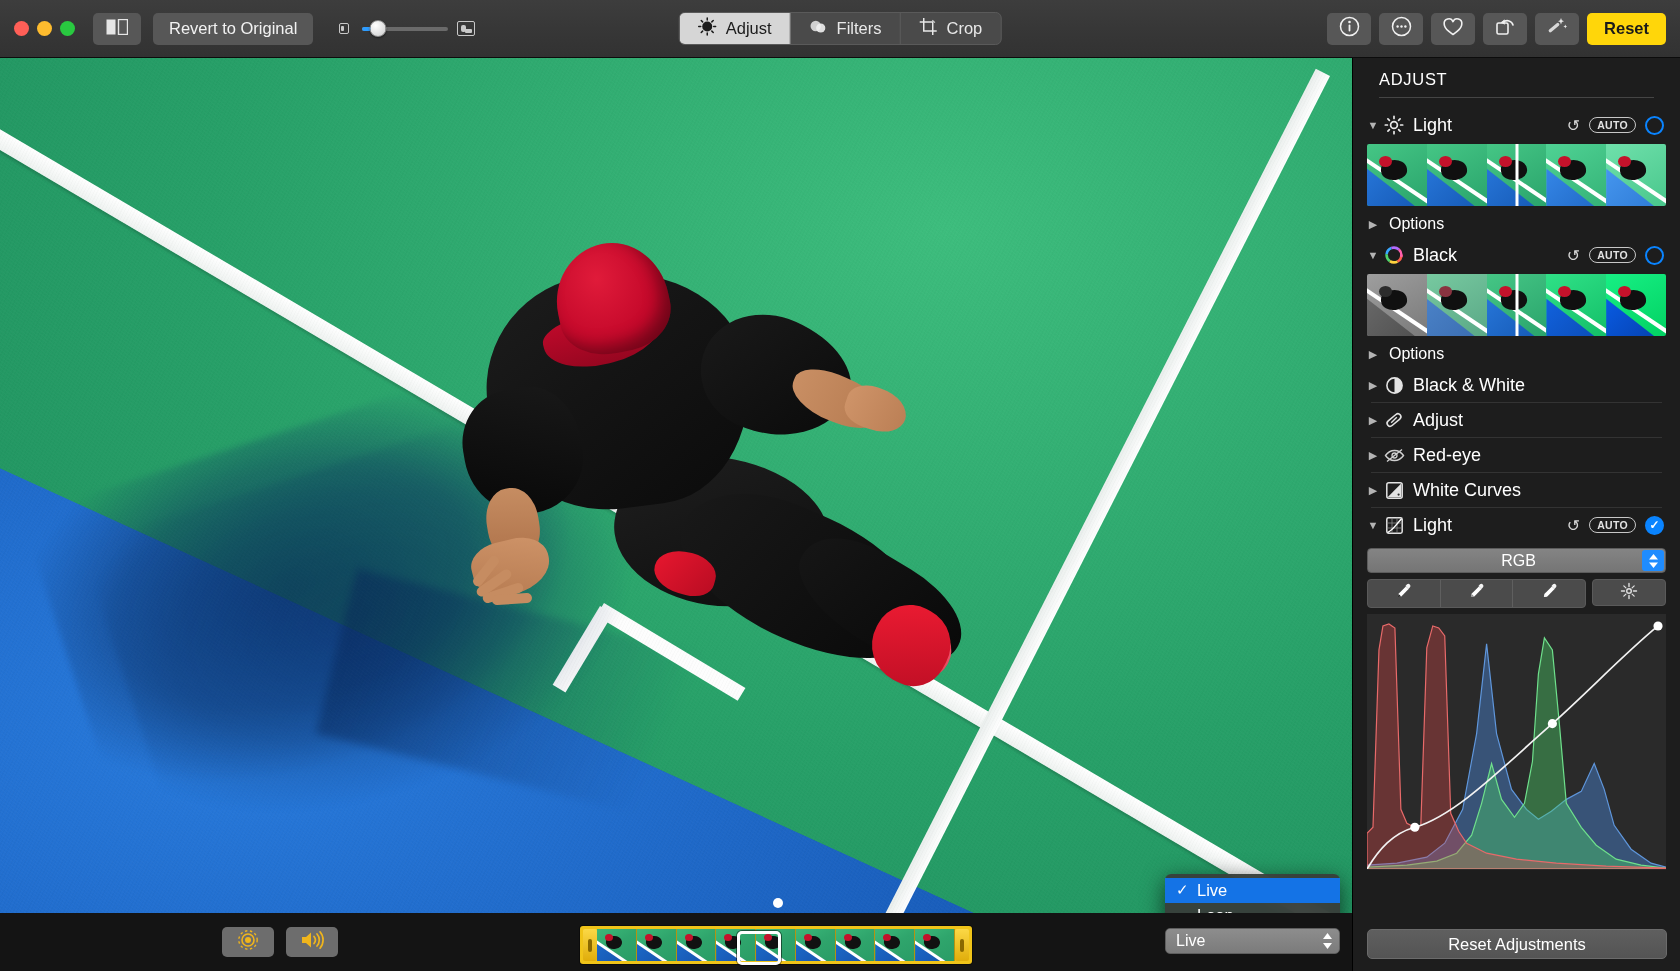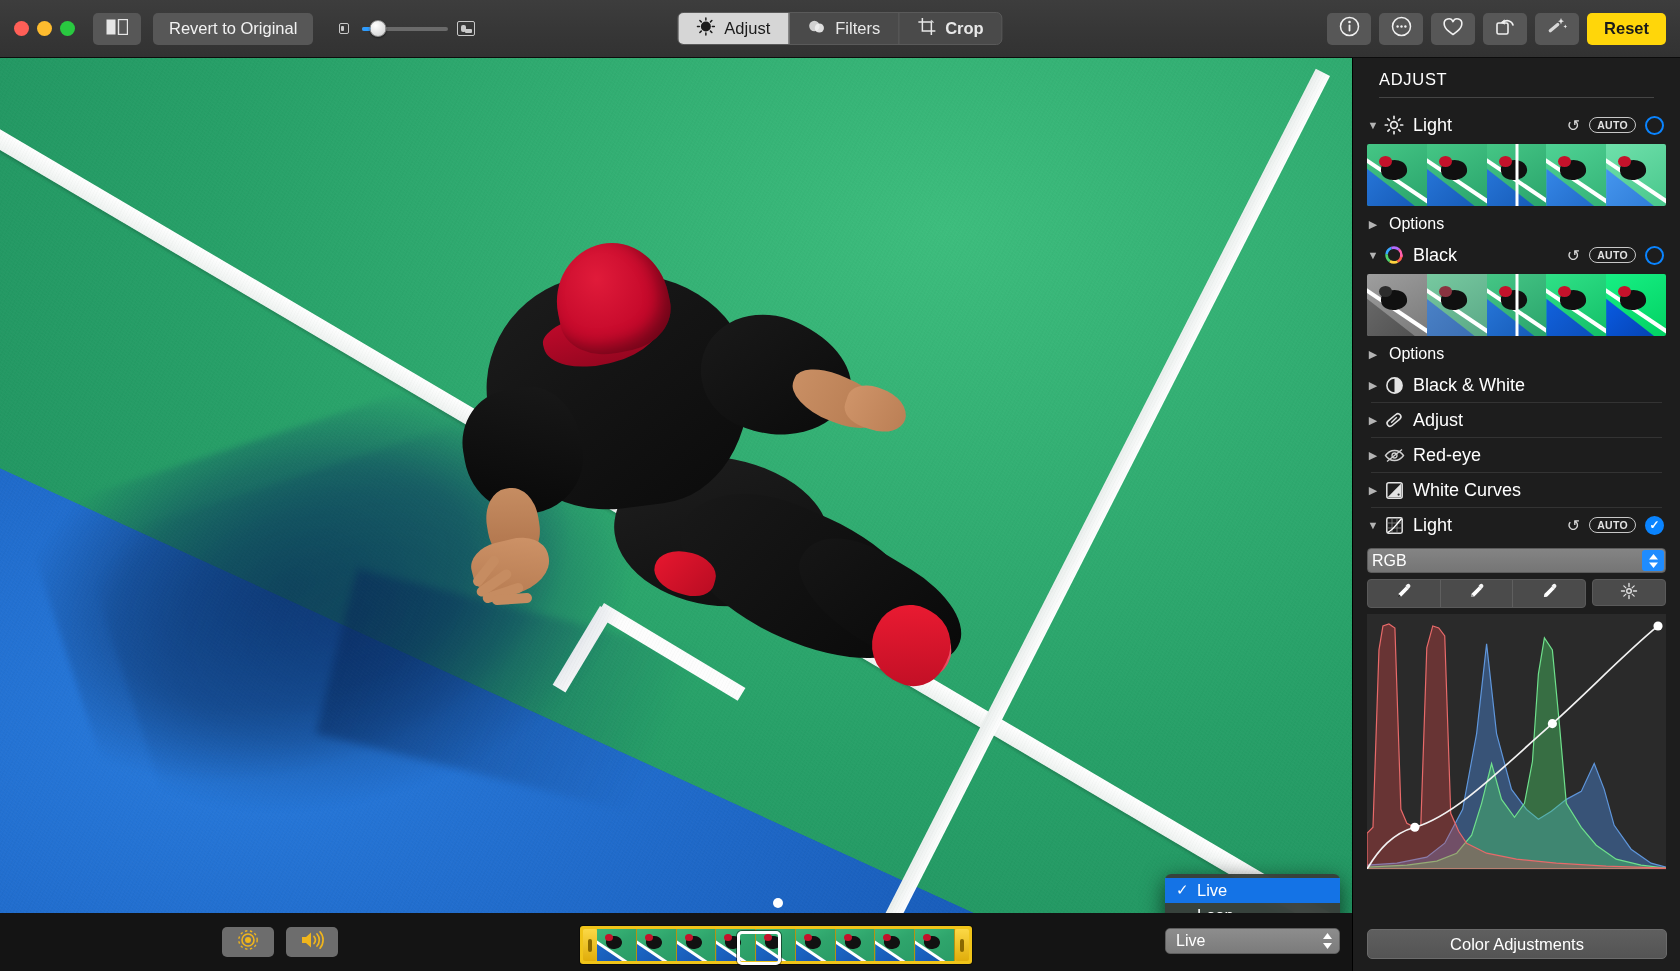--- a/index.html
+++ b/index.html
@@ -85,21 +85,21 @@
     display: flex; background: #4a4a4a; border-radius: 6px;
     height: 33px; overflow: hidden;
     border: 1px solid #5a5a5a;
   }
   .mode {
     display: flex; align-items: center; gap: 9px;
     padding: 0 18px;
     color: #e8e8e8; font-size: 16.5px;
     border-right: 1px solid #5c5c5c;
   }
-  .mode:last-child { border-right: none; font-weight: bold; }
+  .mode:last-child { border-right: none; }
   .mode.active { background: #d6d6d6; color: #1b1b1b; }
   .mode.active svg * { stroke: #1b1b1b; fill: none; }
   .mode.active svg .solid { fill: #1b1b1b; stroke: none; }
 
   #right-tools {
     margin-left: auto; display: flex; align-items: center; gap: 8px;
   }
   #done-btn {
     background: #ffd60a; color: #1a1a1a;
     font-size: 16.5px; font-weight: 700;
@@ -485,21 +485,21 @@
   .sec-divider { height:1px; background:#333; margin: 0 18px; }
 
   
   #curves-select {
     margin: 6px 14px 6px 14px;
     height: 25px; border-radius: 4px;
     background: linear-gradient(180deg,#848484,#757575);
     border:1px solid #5c5c5c;
     display:flex; align-items:center;
     padding-left: 4px; position:relative;
-    color:#fff; font-size:16px;
+    color:#fff; font-size:16px;justify-content:center;
   }
   #curves-select .stepbox {
     position:absolute; right:1px; top:1px; bottom:1px; width:22px;
     background:#1f8cff; border-radius:3px;
     display:flex; flex-direction:column; align-items:center; justify-content:center;
     gap:2px;
   }
   #eyedroppers {
     margin: 0 14px 6px 14px;
     display:flex; gap: 6px;
@@ -1070,16 +1070,16 @@
         <path d="M0,256 L0,220 L6,214 L12,36 L16,12 L22,10 L28,14 L34,196 L40,210 L48,214 L54,212 L60,34
                  L66,12 L72,14 L78,22 L84,200 L92,218 L100,230 L120,240 L150,246 L190,250 L240,253 L300,255 L300,256 Z" fill="rgba(226,74,74,.34)" stroke="#e86a6a" stroke-width="1.2"></path>
 
         <path d="M0,256 C12,236 26,220 48,214 C90,202 140,150 186,110 C222,78 258,40 292,12" fill="none" stroke="#f2f2f2" stroke-width="1.7"></path>
         <circle cx="48" cy="214" r="4.6" fill="#ffffff"></circle>
         <circle cx="186" cy="110" r="4.6" fill="#ffffff"></circle>
         <circle cx="292" cy="12" r="4.6" fill="#ffffff"></circle>
       </svg>
     </div>
 
-    <div id="reset-btn">Color Adjustments</div>
+    <div id="reset-btn">Reset Adjustments</div>
   </div>
 
 </div>
 
 </body></html>

